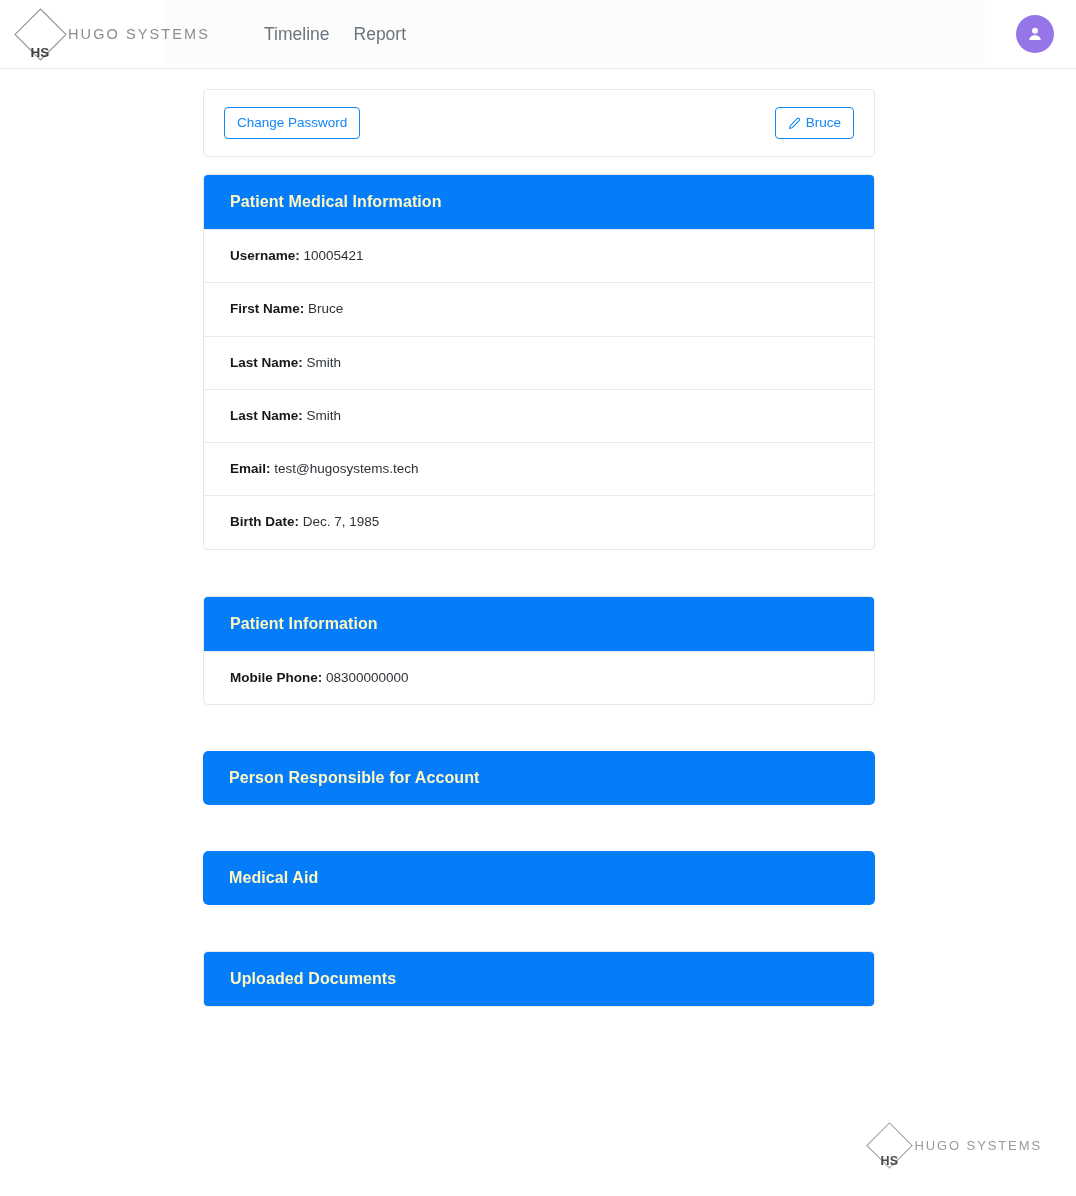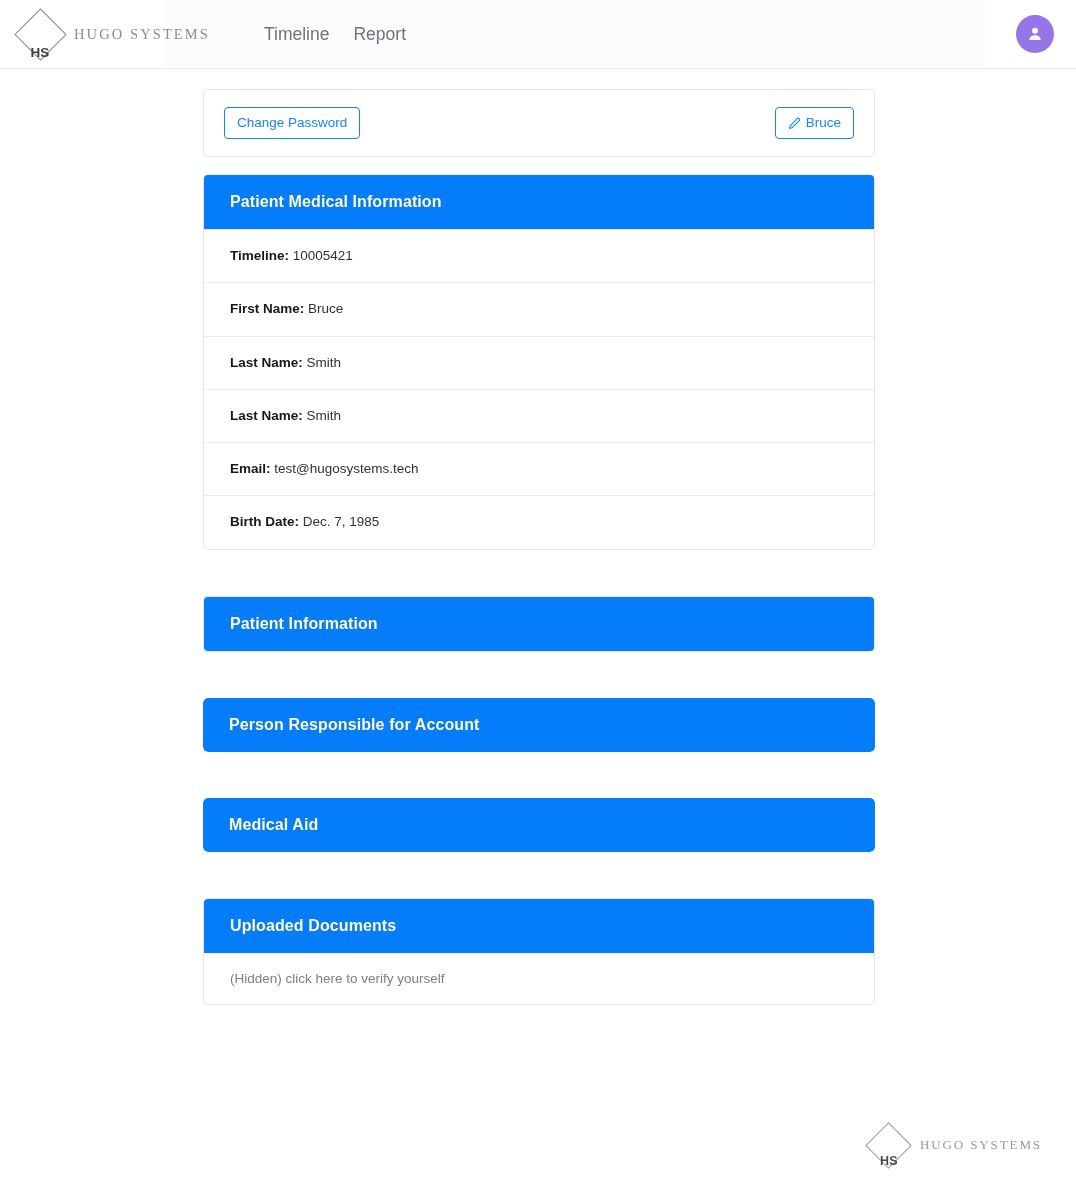--- a/index.html
+++ b/index.html
@@ -65,25 +65,25 @@
   }
   .logo-hs {
     position: relative;
     font-size: 13.5px;
     font-weight: bold;
     letter-spacing: 0.2px;
     color: #3f3f3f;
     font-family: "Liberation Sans", sans-serif;
   }
   .brand-text {
-    margin-left: 8px;
+    margin-left: 2px;
     font-size: 14.5px;
     letter-spacing: 2.1px;
     color: #8d8d8d;
-    font-family: Liberation Serif, serif;
+    font-family: Liberation Sans, sans-serif;
     white-space: nowrap;
   }
   .nav-links {
     display: flex;
     align-items: center;
     margin-left: 54px;
     position: relative;
     z-index: 2;
   }
   .nav-link {
@@ -239,21 +239,21 @@
         <svg width="13" height="13" viewBox="0 0 24 24" fill="none" stroke="#1487f5" stroke-width="2" stroke-linecap="round" stroke-linejoin="round">
           <path d="M17 3a2.6 2.6 0 0 1 3.7 3.7L7.5 19.9 3 21l1.1-4.5z"></path>
         </svg>
         <span>Bruce</span>
       </button>
     </div>
 
     <div class="card">
       <div class="card-header">Patient Medical Information</div>
       <div class="list-row">
-        <b>Timeline:</b>
+        <b>Username:</b>
         <span>10005421</span>
       </div>
       <div class="list-row">
         <b>First Name:</b>
         <span>Bruce</span>
       </div>
       <div class="list-row">
         <b>Last Name:</b>
         <span>Smith</span>
       </div>
@@ -268,39 +268,42 @@
       <div class="list-row">
         <b>Birth Date:</b>
         <span>Dec. 7, 1985</span>
       </div>
     </div>
 
     <div class="gap-block"></div>
 
     <div class="card">
       <div class="card-header">Patient Information</div>
+      <div class="list-row">
+        <b>Mobile Phone:</b>
+        <span>08300000000</span>
+      </div>
     </div>
 
     <div class="gap-block"></div>
 
     <div class="card headless">
       <div class="card-header solo">Person Responsible for Account</div>
     </div>
 
     <div class="gap-block"></div>
 
     <div class="card headless">
       <div class="card-header solo">Medical Aid</div>
     </div>
 
     <div class="gap-block"></div>
 
     <div class="card">
       <div class="card-header">Uploaded Documents</div>
-      <div class="muted-row">(Hidden) click here to verify yourself</div>
     </div>
 
   </div>
 </div>
 
 <div class="footer">
   <span class="logo-mark">
     <span class="logo-diamond"></span>
     <span class="logo-hs">HS</span>
   </span>

